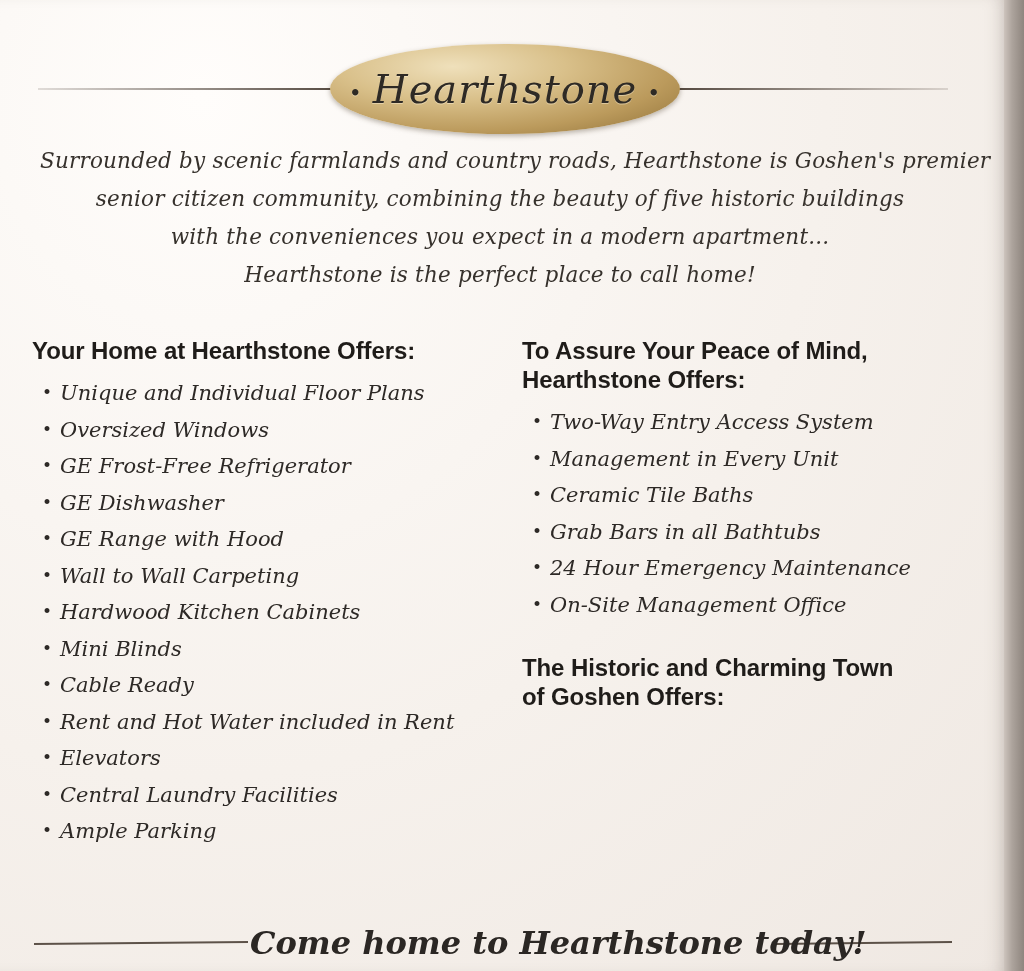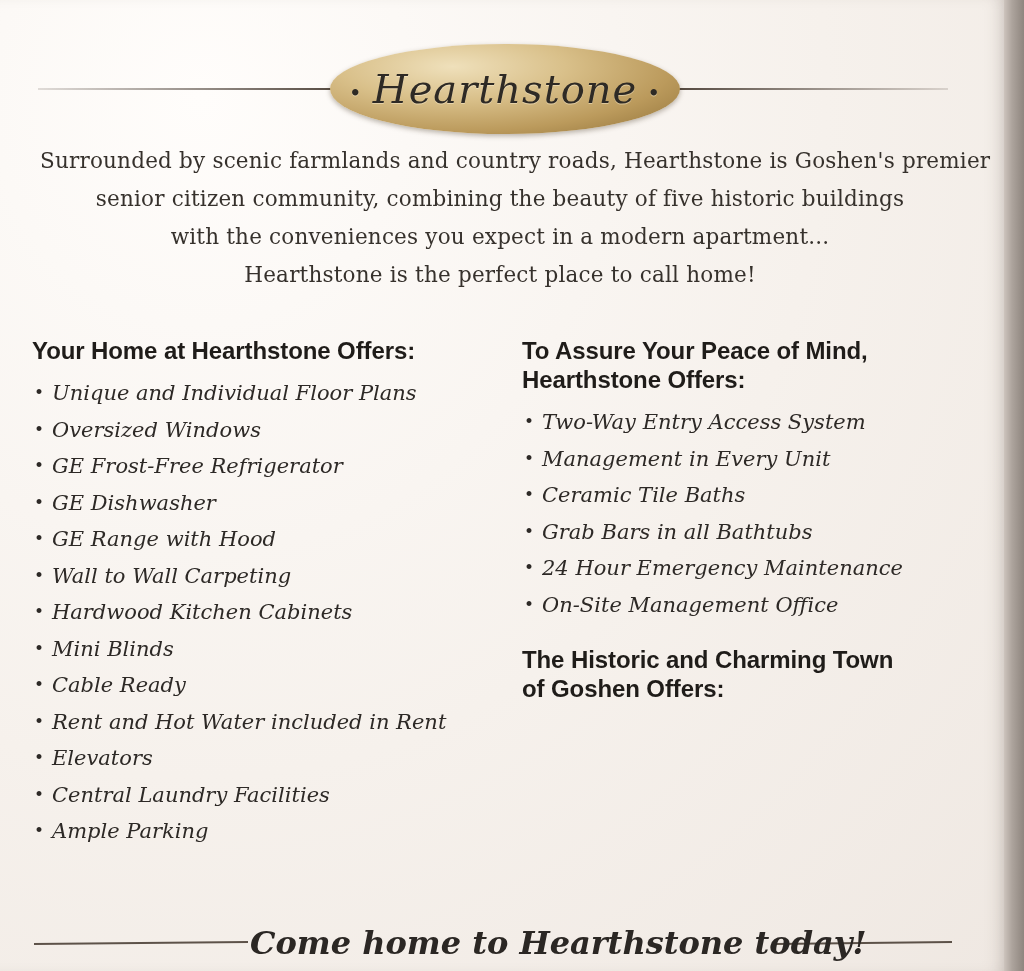--- a/index.html
+++ b/index.html
@@ -84,20 +84,21 @@
   }
 
   
   .intro {
     position: absolute;
     left: 40px;
     top: 142px;
     width: 920px;
     text-align: center;
     font-family: "DejaVu Serif", serif;
+    font-style: italic;
     font-size: 21.5px;
     line-height: 38px;
     color: #36312c;
     letter-spacing: 0.2px;
   }
   .intro div { white-space: nowrap; }
 
   
   .cols {
     position: absolute;
@@ -115,21 +116,21 @@
     font-size: 24px;
     line-height: 29px;
     color: #1f1c19;
     margin-bottom: 10px;
     letter-spacing: -0.1px;
   }
   .sec-title .l2 { display: block; }
 
   ul.items {
     list-style: none;
-    margin: 0;
+    margin: 8px;
     padding: 0;
   }
   ul.items li {
     font-family: "DejaVu Serif", serif;
     font-style: italic;
     font-size: 21px;
     line-height: 36.5px;
     color: #2d2926;
     position: relative;
     padding-left: 20px;

